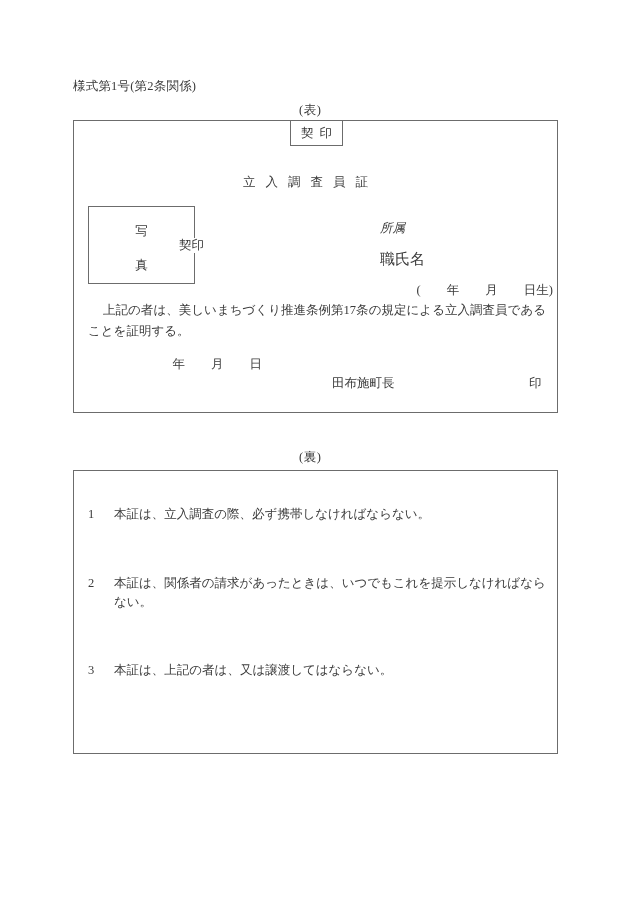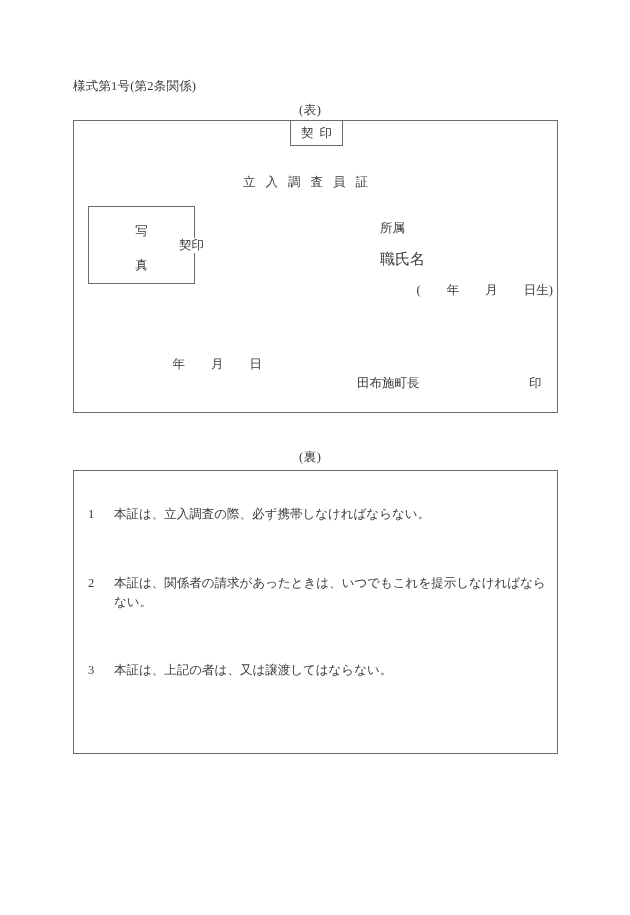--- a/index.html
+++ b/index.html
@@ -128,20 +128,21 @@
     font-size: 12.5px;
     background: #ffffff;
     padding: 1px 0;
   }
 
   
   .field-affiliation {
     left: 380px;
     top: 222px;
     font-size: 12.5px;
+    font-style: italic;
   }
   .field-jobname {
     left: 380px;
     top: 252px;
     font-size: 15px;
   }
   .field-birth {
     left: 404px;
     top: 271px;
     font-size: 12.5px;
@@ -165,21 +166,21 @@
   
   .date-line {
     left: 160px;
     top: 345px;
     font-size: 12.5px;
   }
   .date-line .g { display: inline-block; width: 26px; }
 
   
   .mayor-line {
-    left: 357px;
+    left: 332px;
     top: 377px;
     font-size: 12.5px;
   }
   .mayor-seal {
     left: 529px;
     top: 377px;
     font-size: 12.5px;
   }
 
   
@@ -230,20 +231,21 @@
   <div class="abs photo-seal">契印</div>
 
   <div class="abs field-affiliation">所属</div>
 
   <div class="abs field-jobname">職氏名</div>
 
   <div class="abs field-birth">
     <span>(</span><span class="g1"></span><span>年</span><span class="g2"></span><span>月</span><span class="g3"></span><span>日生)</span>
   </div>
 
+  <div class="cert-para">上記の者は、美しいまちづくり推進条例第17条の規定による立入調査員であることを証明する。</div>
 
   <div class="abs date-line">
     <span>年</span><span class="g"></span><span>月</span><span class="g"></span><span>日</span>
   </div>
 
   <div class="abs mayor-line">田布施町長</div>
   <div class="abs mayor-seal">印</div>
 
   <div class="abs side-label side-label-back">(裏)</div>
 

